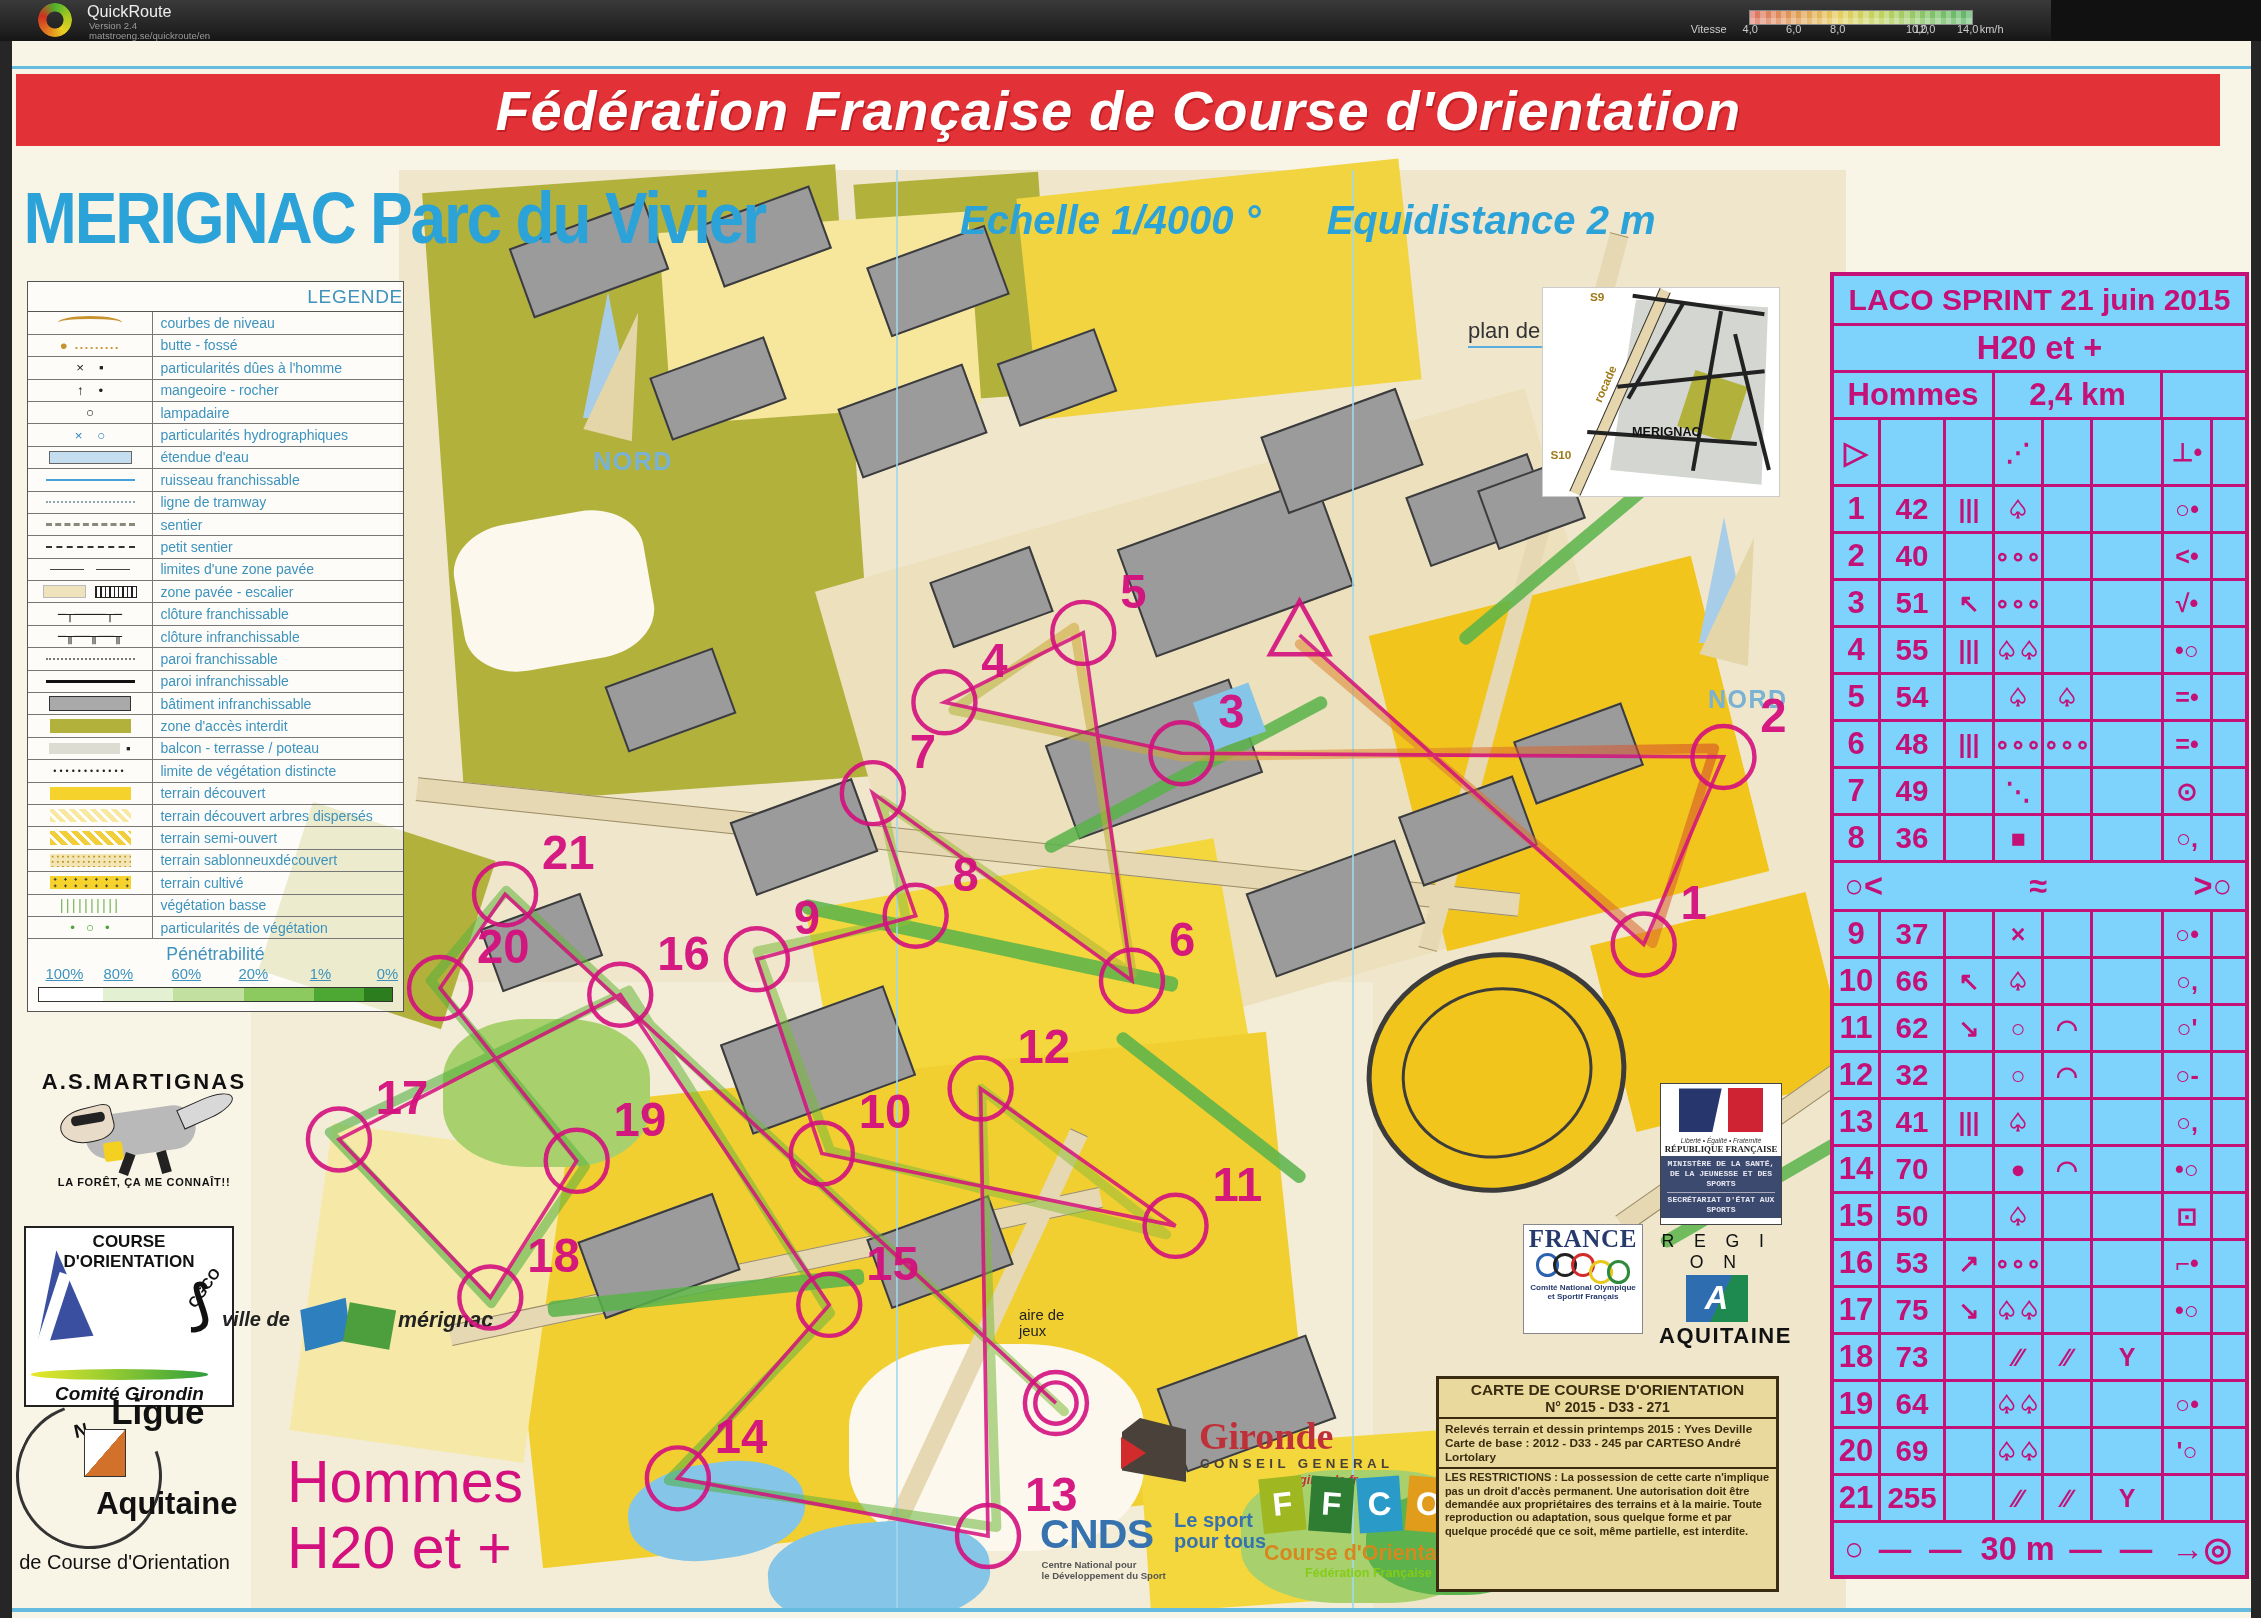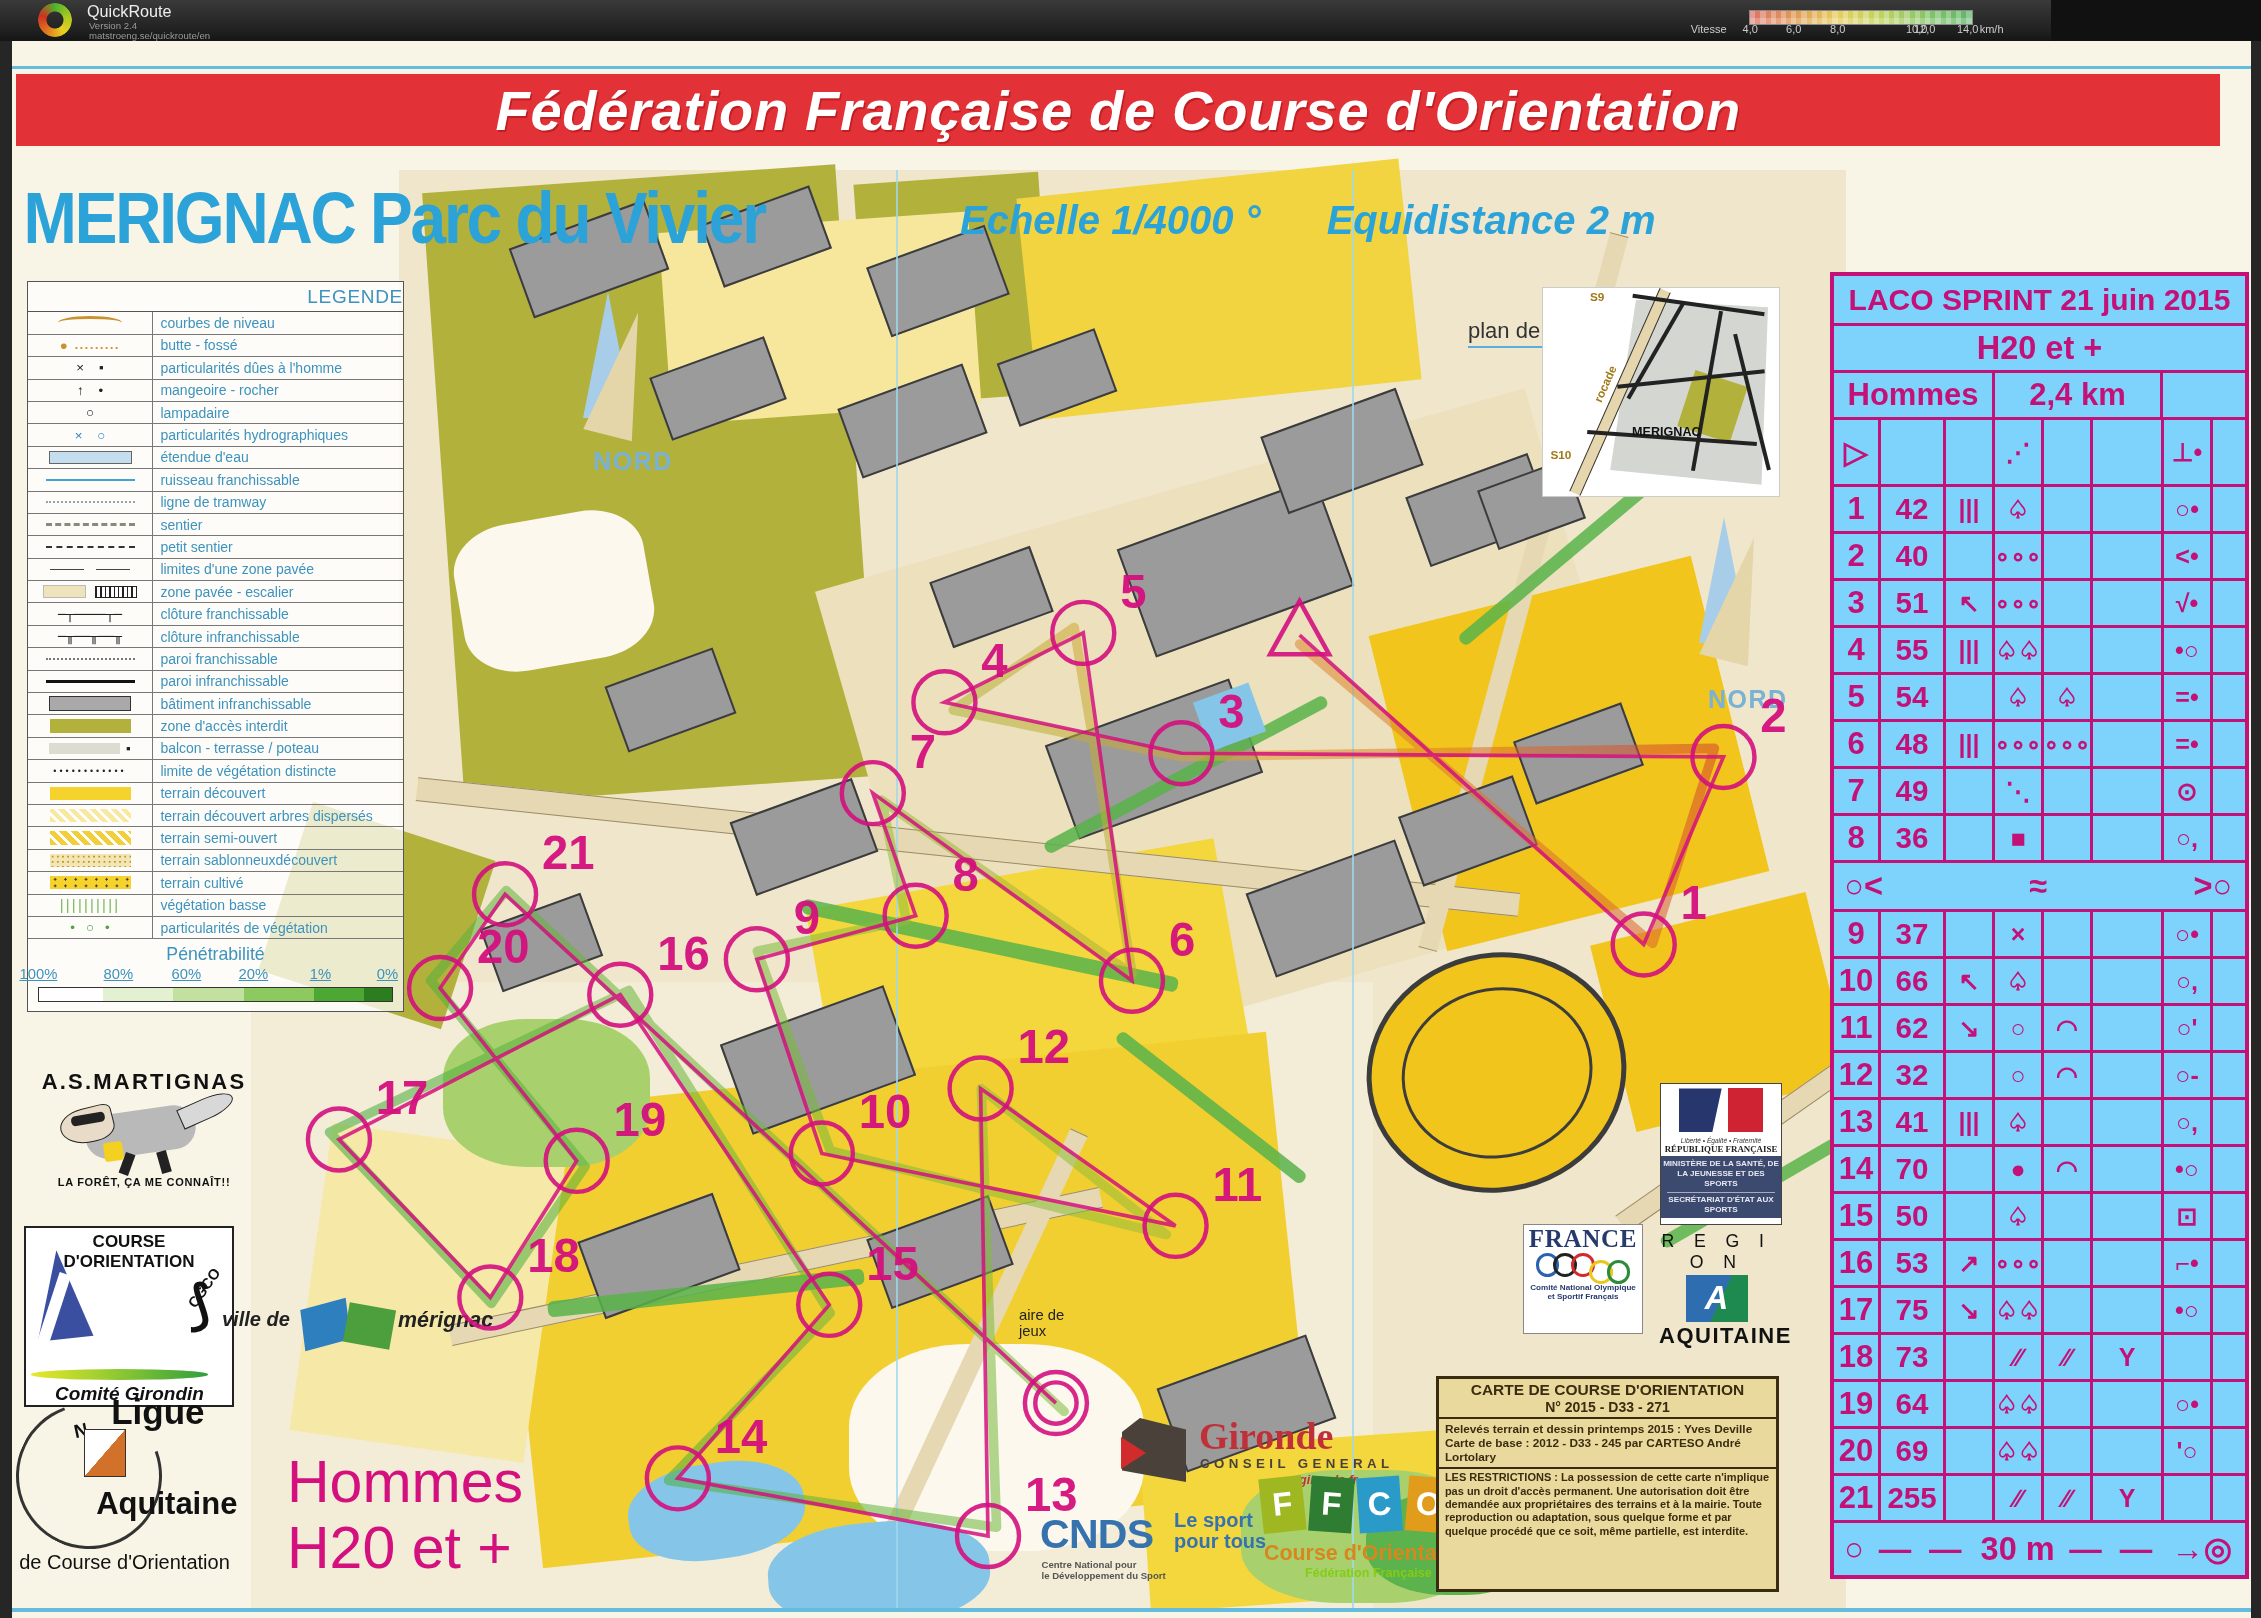--- a/index.html
+++ b/index.html
@@ -94,21 +94,21 @@
   #ffco{left:1261px;top:1477px;width:258px;height:124px}
   .tile{position:absolute;top:0;width:43px;height:55px;color:#fff;font-size:32.5px;font-weight:bold;display:flex;align-items:center;justify-content:center}
   #ffco .l1{position:absolute;left:3px;top:64px;color:#d8861e;font-size:21.4px;font-weight:bold}
   #ffco .l2{position:absolute;left:44px;top:89px;color:#84cc16;font-size:12.6px;font-weight:bold}
   #ministere{left:1660px;top:1083px;width:120px;height:140px;border:1.5px solid #444;background:#fff;text-align:center}
   #ministere .flagblock{position:relative;height:47px;margin:4.4px 7.4px 1.5px}
   #ministere .fb1{position:absolute;left:10.3px;top:0;width:43px;height:44px;background:#27376e;clip-path:polygon(0 0,100% 0,78% 100%,0 100%)}
   #ministere .fb2{position:absolute;right:10.3px;top:0;width:35px;height:44px;background:#cf2333}
   #ministere .motto{font-size:6.6px;font-style:italic;color:#333}
   #ministere .rf{font-size:8.9px;font-weight:bold;font-family:"Liberation Serif",serif;color:#222}
-  #ministere .navy{margin-top:2.2px;background:#3c4a70;color:#e8e8f0;font-family:Liberation Sans, sans-serif;font-size:8.1px;font-weight:bold;padding:3px 2px;line-height:1.25}
+  #ministere .navy{margin-top:2.2px;background:#3c4a70;color:#e8e8f0;font-family:Liberation Mono, monospace;font-size:8.1px;font-weight:bold;padding:3px 2px;line-height:1.25}
   #ministere .navy .sep{border-top:0.7px solid #aab;margin:2.2px 4.4px}
   #olymp{left:1523px;top:1224px;width:118px;height:108px;border:1.5px solid #888;background:#fff;text-align:center}
   #olymp .fr{font-family:"Liberation Serif",serif;font-size:25px;font-weight:bold;color:#273a6e;letter-spacing:0.7px}
   #olymp .rings{height:29.5px}
   #olymp .ring{display:inline-block;width:17.7px;height:17.7px;border-radius:50%;border:3px solid;margin:0 -3px}
   #olymp .sub{font-size:8.1px;font-weight:bold;color:#273a6e;line-height:1.2}
   #region{left:1659px;top:1231px;width:115px;height:109px;text-align:center;color:#111}
   #region .rt{font-size:17.7px;letter-spacing:7.4px;font-weight:500}
   #region .sq{position:relative;width:62px;height:47px;margin:1.5px auto;background:linear-gradient(115deg,#2e6db0 55%,#1f8a50 55%)}
   #region .sq span{position:absolute;inset:0;display:flex;align-items:center;justify-content:center;color:#fff;font-size:32.5px;font-weight:bold;font-style:italic}
@@ -409,21 +409,21 @@
       </div>
       <div class="lg-row">
         <div class="lg-sym">
           <span style="color:#4ba53c">•&nbsp;&nbsp;&nbsp;○&nbsp;&nbsp;&nbsp;•</span>
         </div>
         <div class="lg-label">particularités de végétation</div>
       </div>
     </div>
   <div id="pen-title">Pénétrabilité</div>
   <div id="pen-ticks">
-      <span class="pen-tick" style="left: 3px;">100%</span>
+      <span class="pen-tick" style="left: 29px;">100%</span>
       <span class="pen-tick" style="left: 83px;">80%</span>
       <span class="pen-tick" style="left: 151px;">60%</span>
       <span class="pen-tick" style="left: 218px;">20%</span>
       <span class="pen-tick" style="left: 285px;">1%</span>
       <span class="pen-tick" style="left: 352px;">0%</span>
     </div>
   <div id="pen-bar"></div>
 </div>
 
 <div class="abs" style="left:583px;top:292px;width:103px;height:177px">

